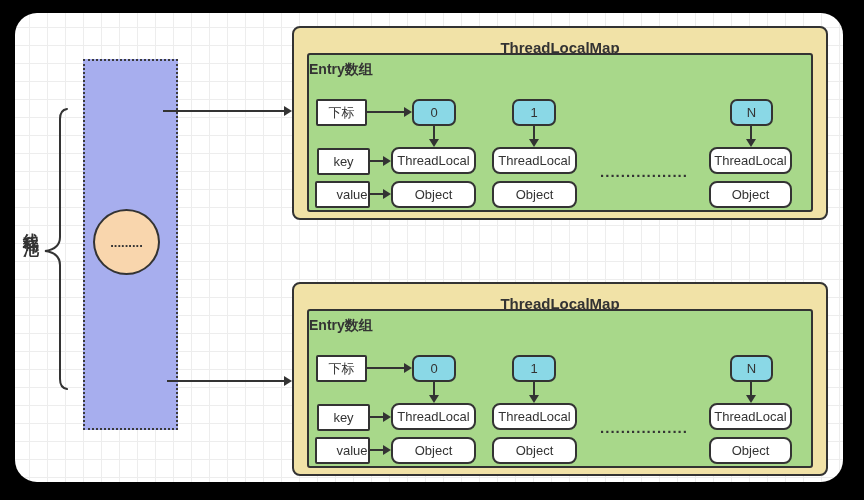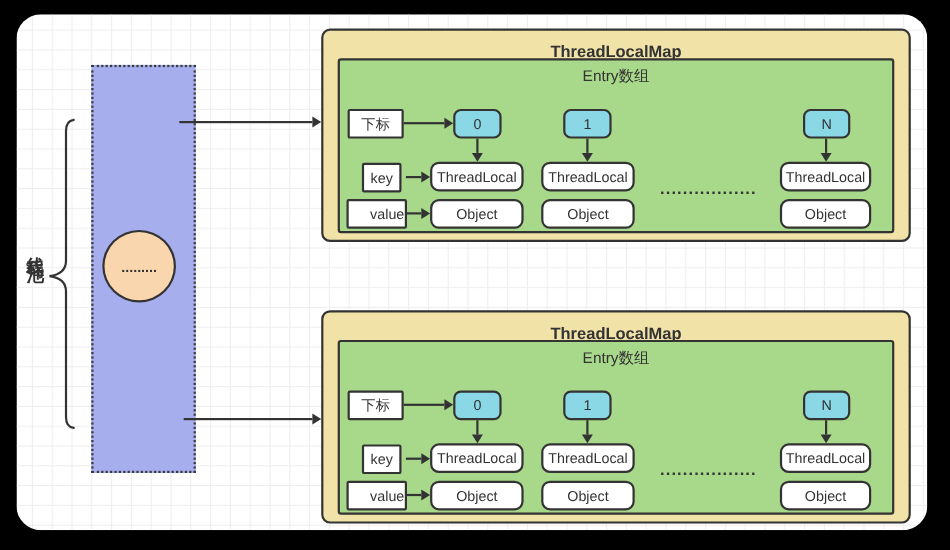--- a/index.html
+++ b/index.html
@@ -35,28 +35,28 @@
     border-top:8px solid #333;border-left:5px solid transparent;border-right:5px solid transparent;}
   .a-thread1{left:148px;top:97px;width:121px;}
   .a-threadN{left:152px;top:367px;width:117px;}
   
   .map{position:absolute;left:277px;width:536px;height:194px;background:#f1e2a7;
     border:2px solid #333;border-radius:8px;}
   .map1{top:13px;} .map2{top:269px;}
   .map-title{text-align:center;padding-top:11px;font-size:15px;font-weight:bold;}
   .entry{position:absolute;left:13px;top:25px;width:506px;height:159px;
     background:#a8d88a;border:2px solid #333;border-radius:3px;}
-  .entry-title{text-align:center;padding-top:6px;font-size:14px;font-weight:normal;}
+  .entry-title{text-align:left;padding-top:6px;font-size:14px;font-weight:bold;}
   .wbox,.cbox,.rbox{position:absolute;display:flex;align-items:center;justify-content:center;
     font-size:13px;color:#333;border:2px solid #333;background:#fff;}
   .wbox{border-radius:2px;}
   .cbox{border-radius:7px;background:#8ad8e6;}
   .rbox{border-radius:8px;}
   .b-idx{left:7px;top:44px;width:51px;height:27px;}
-  .b-key{left:20px;top:93px;width:36px;height:27px;}
+  .b-key{left:8px;top:93px;width:53px;height:27px;}
   .b-val{left:6px;top:126px;width:55px;height:27px;padding-left:19px;}
   .i0{left:103px;top:44px;width:44px;height:27px;}
   .i1{left:203px;top:44px;width:44px;height:27px;}
   .iN{left:421px;top:44px;width:43px;height:27px;}
   .tl1{left:82px;top:92px;width:85px;height:27px;}
   .tl2{left:183px;top:92px;width:85px;height:27px;}
   .tl3{left:400px;top:92px;width:83px;height:27px;}
   .ob1{left:82px;top:126px;width:85px;height:27px;}
   .ob2{left:183px;top:126px;width:85px;height:27px;}
   .ob3{left:400px;top:126px;width:83px;height:27px;}

